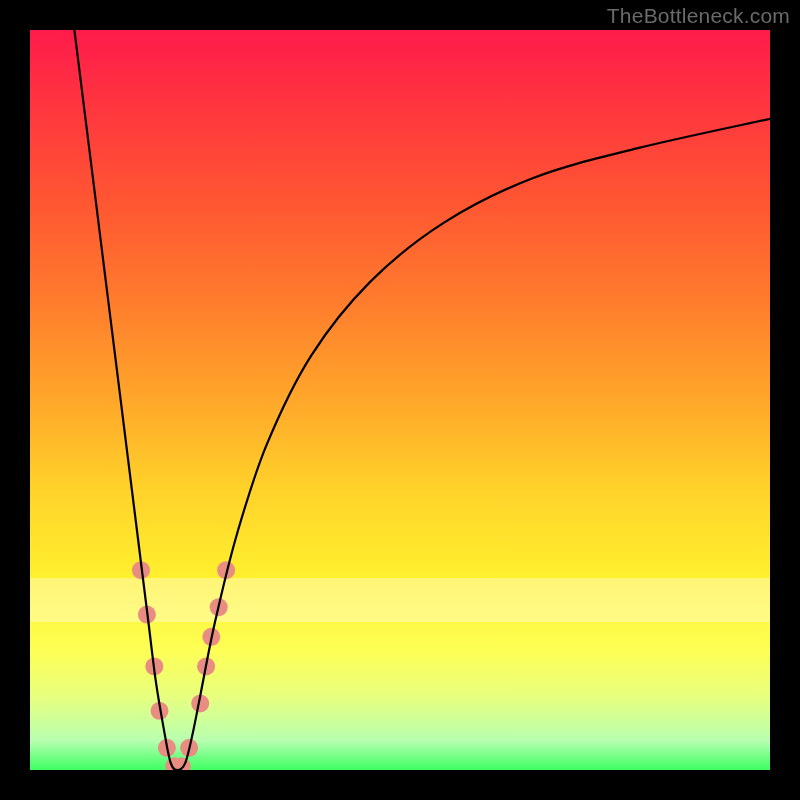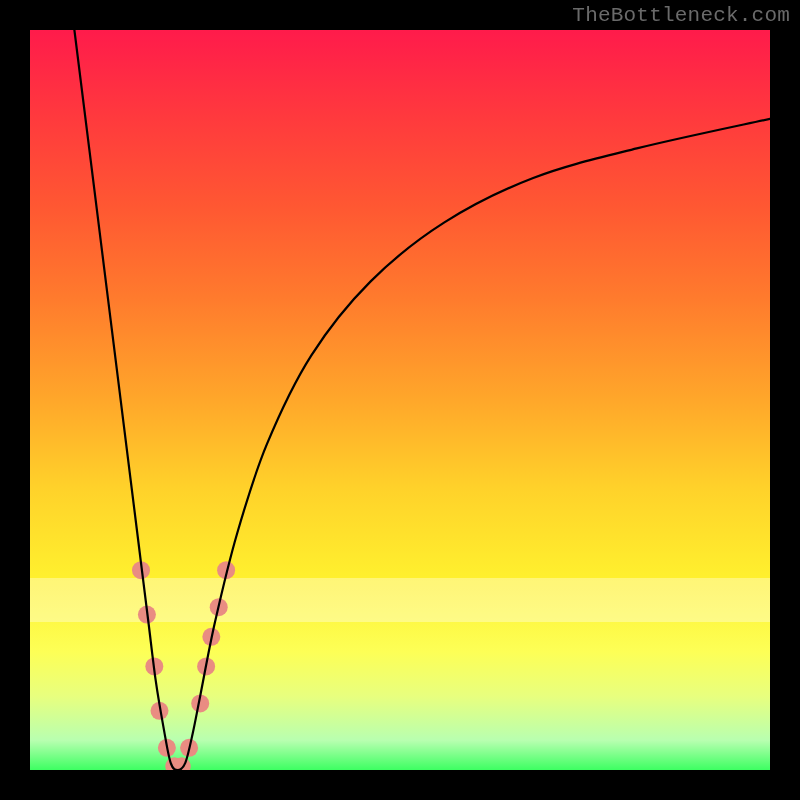--- a/index.html
+++ b/index.html
@@ -9,21 +9,20 @@
     height: 800px;
     overflow: hidden;
     background: #000;
     font-family: Arial, Helvetica, sans-serif;
   }
   .frame {
     position: relative;
     width: 800px;
     height: 800px;
     background: #000;
-    font-family: Liberation Mono, monospace;
   }
   .plot-area {
     position: absolute;
     left: 30px;
     top: 30px;
     width: 740px;
     height: 740px;
     background: linear-gradient(
       to bottom,
       #ff1b4b 0%,

